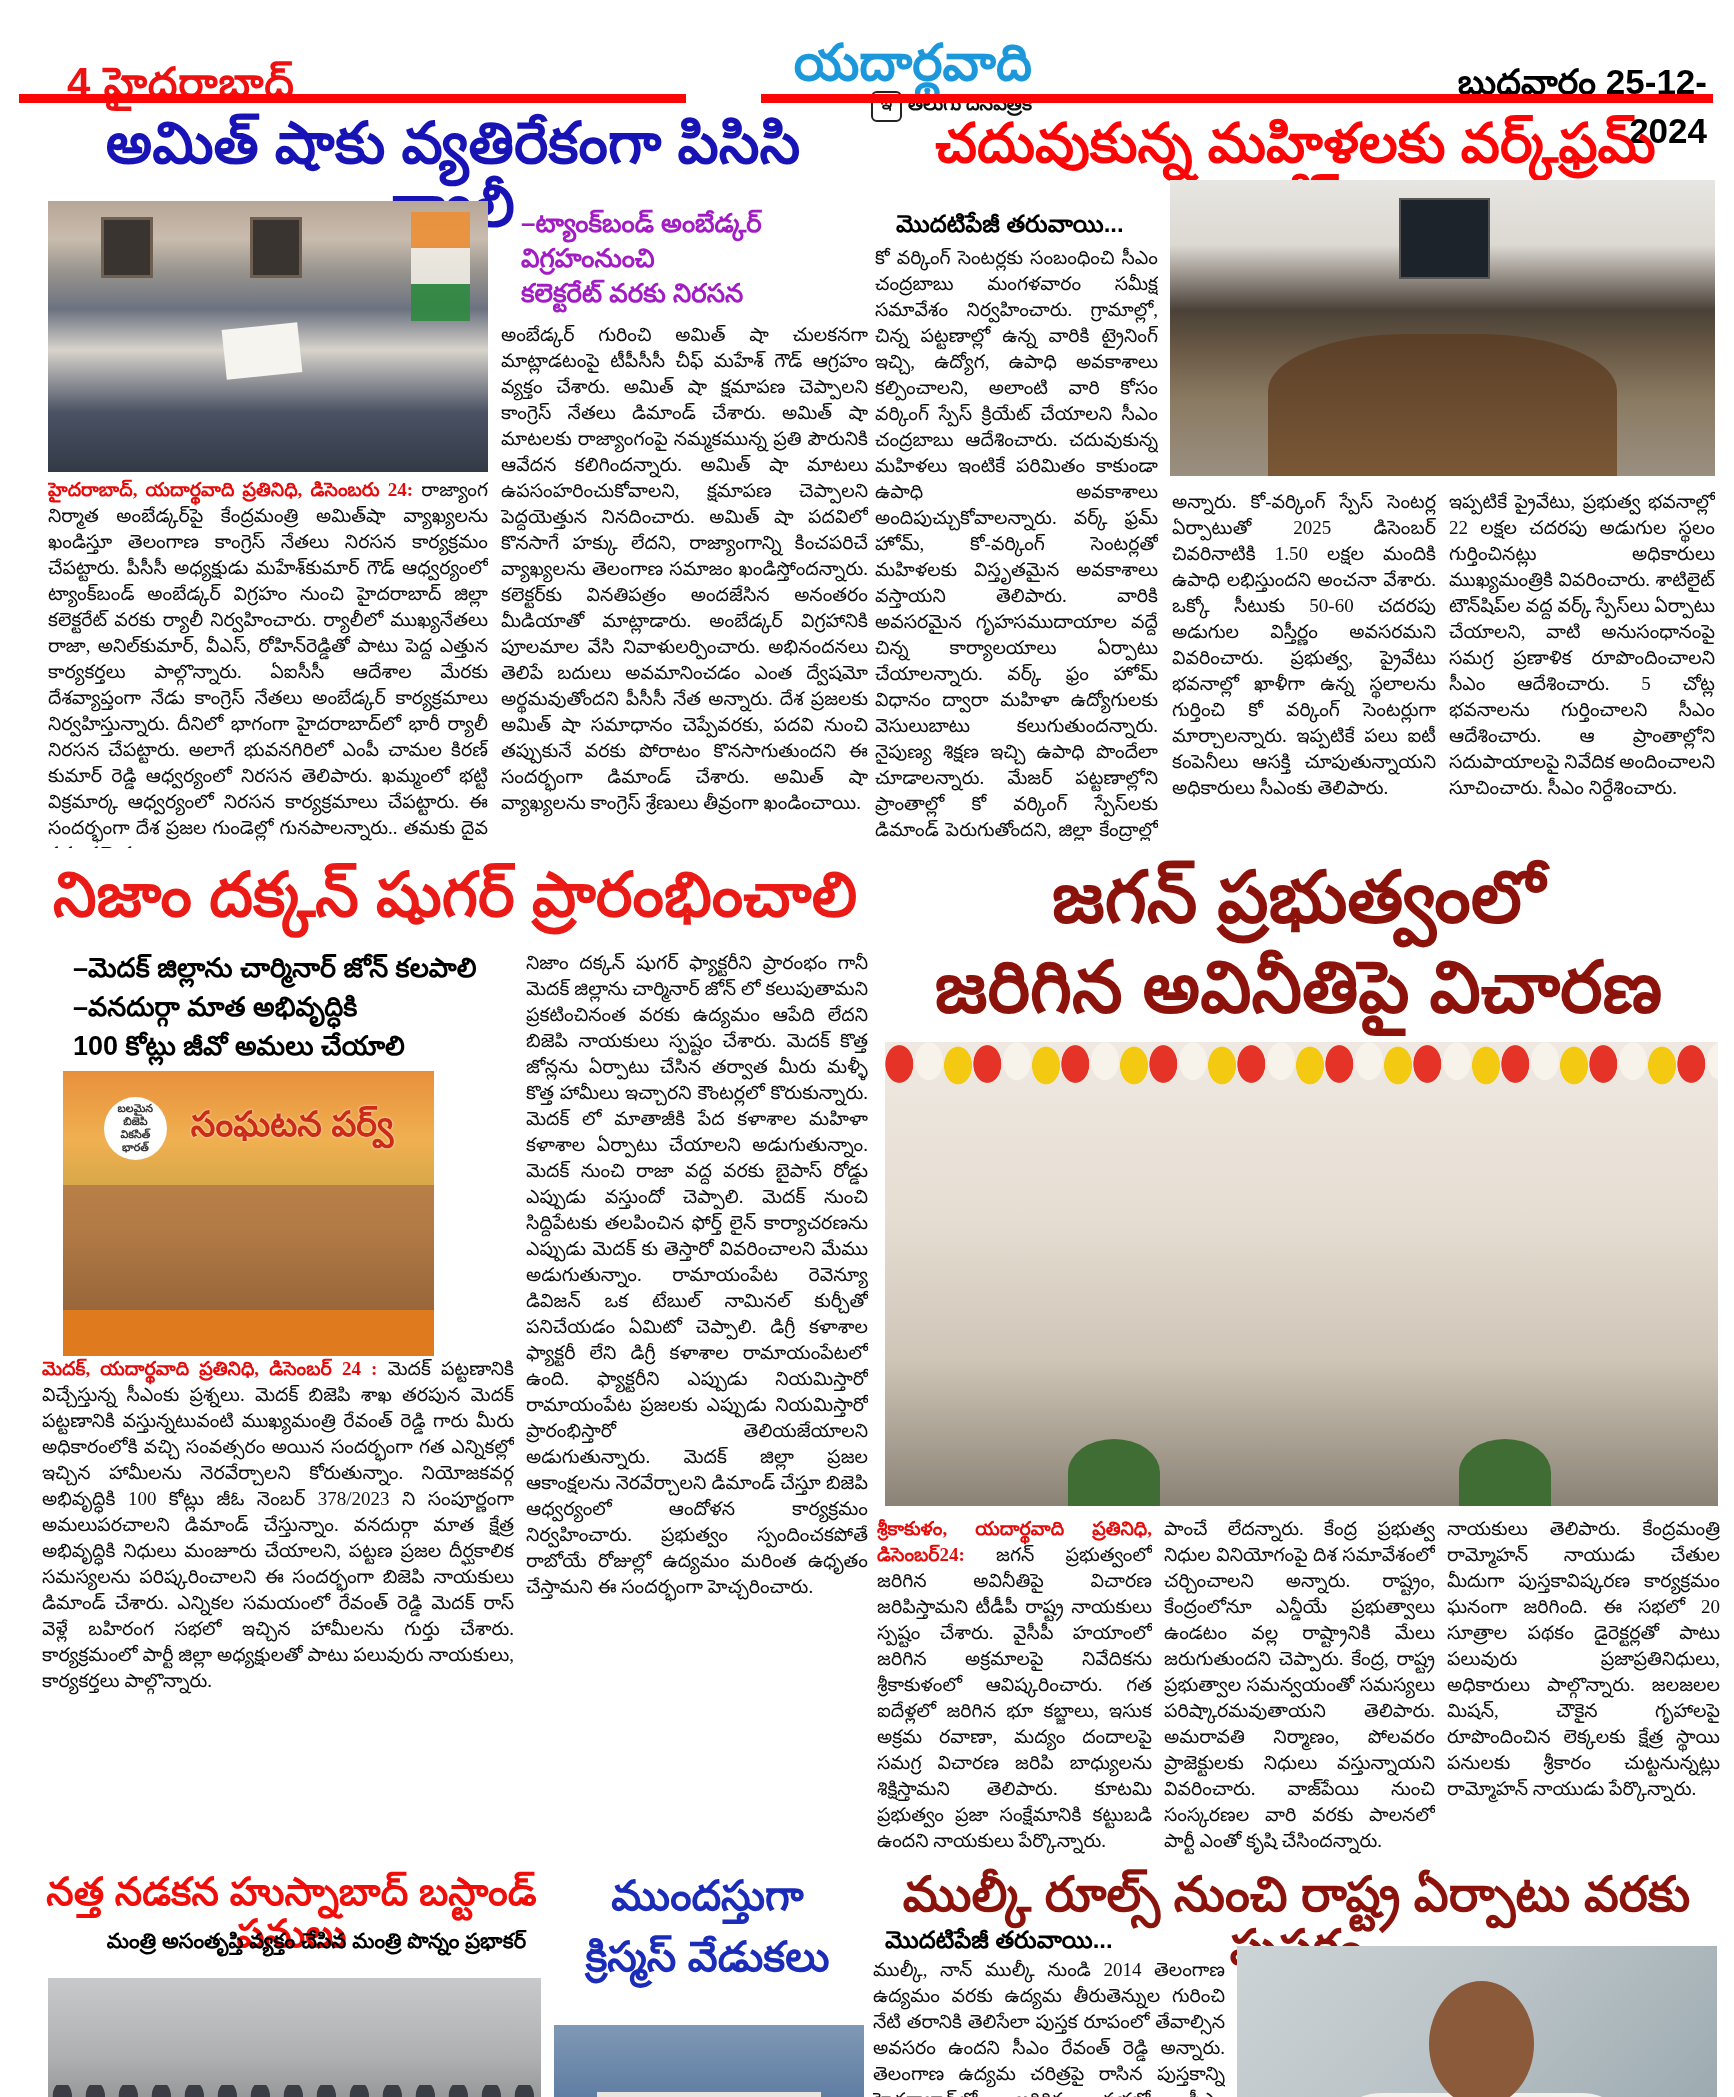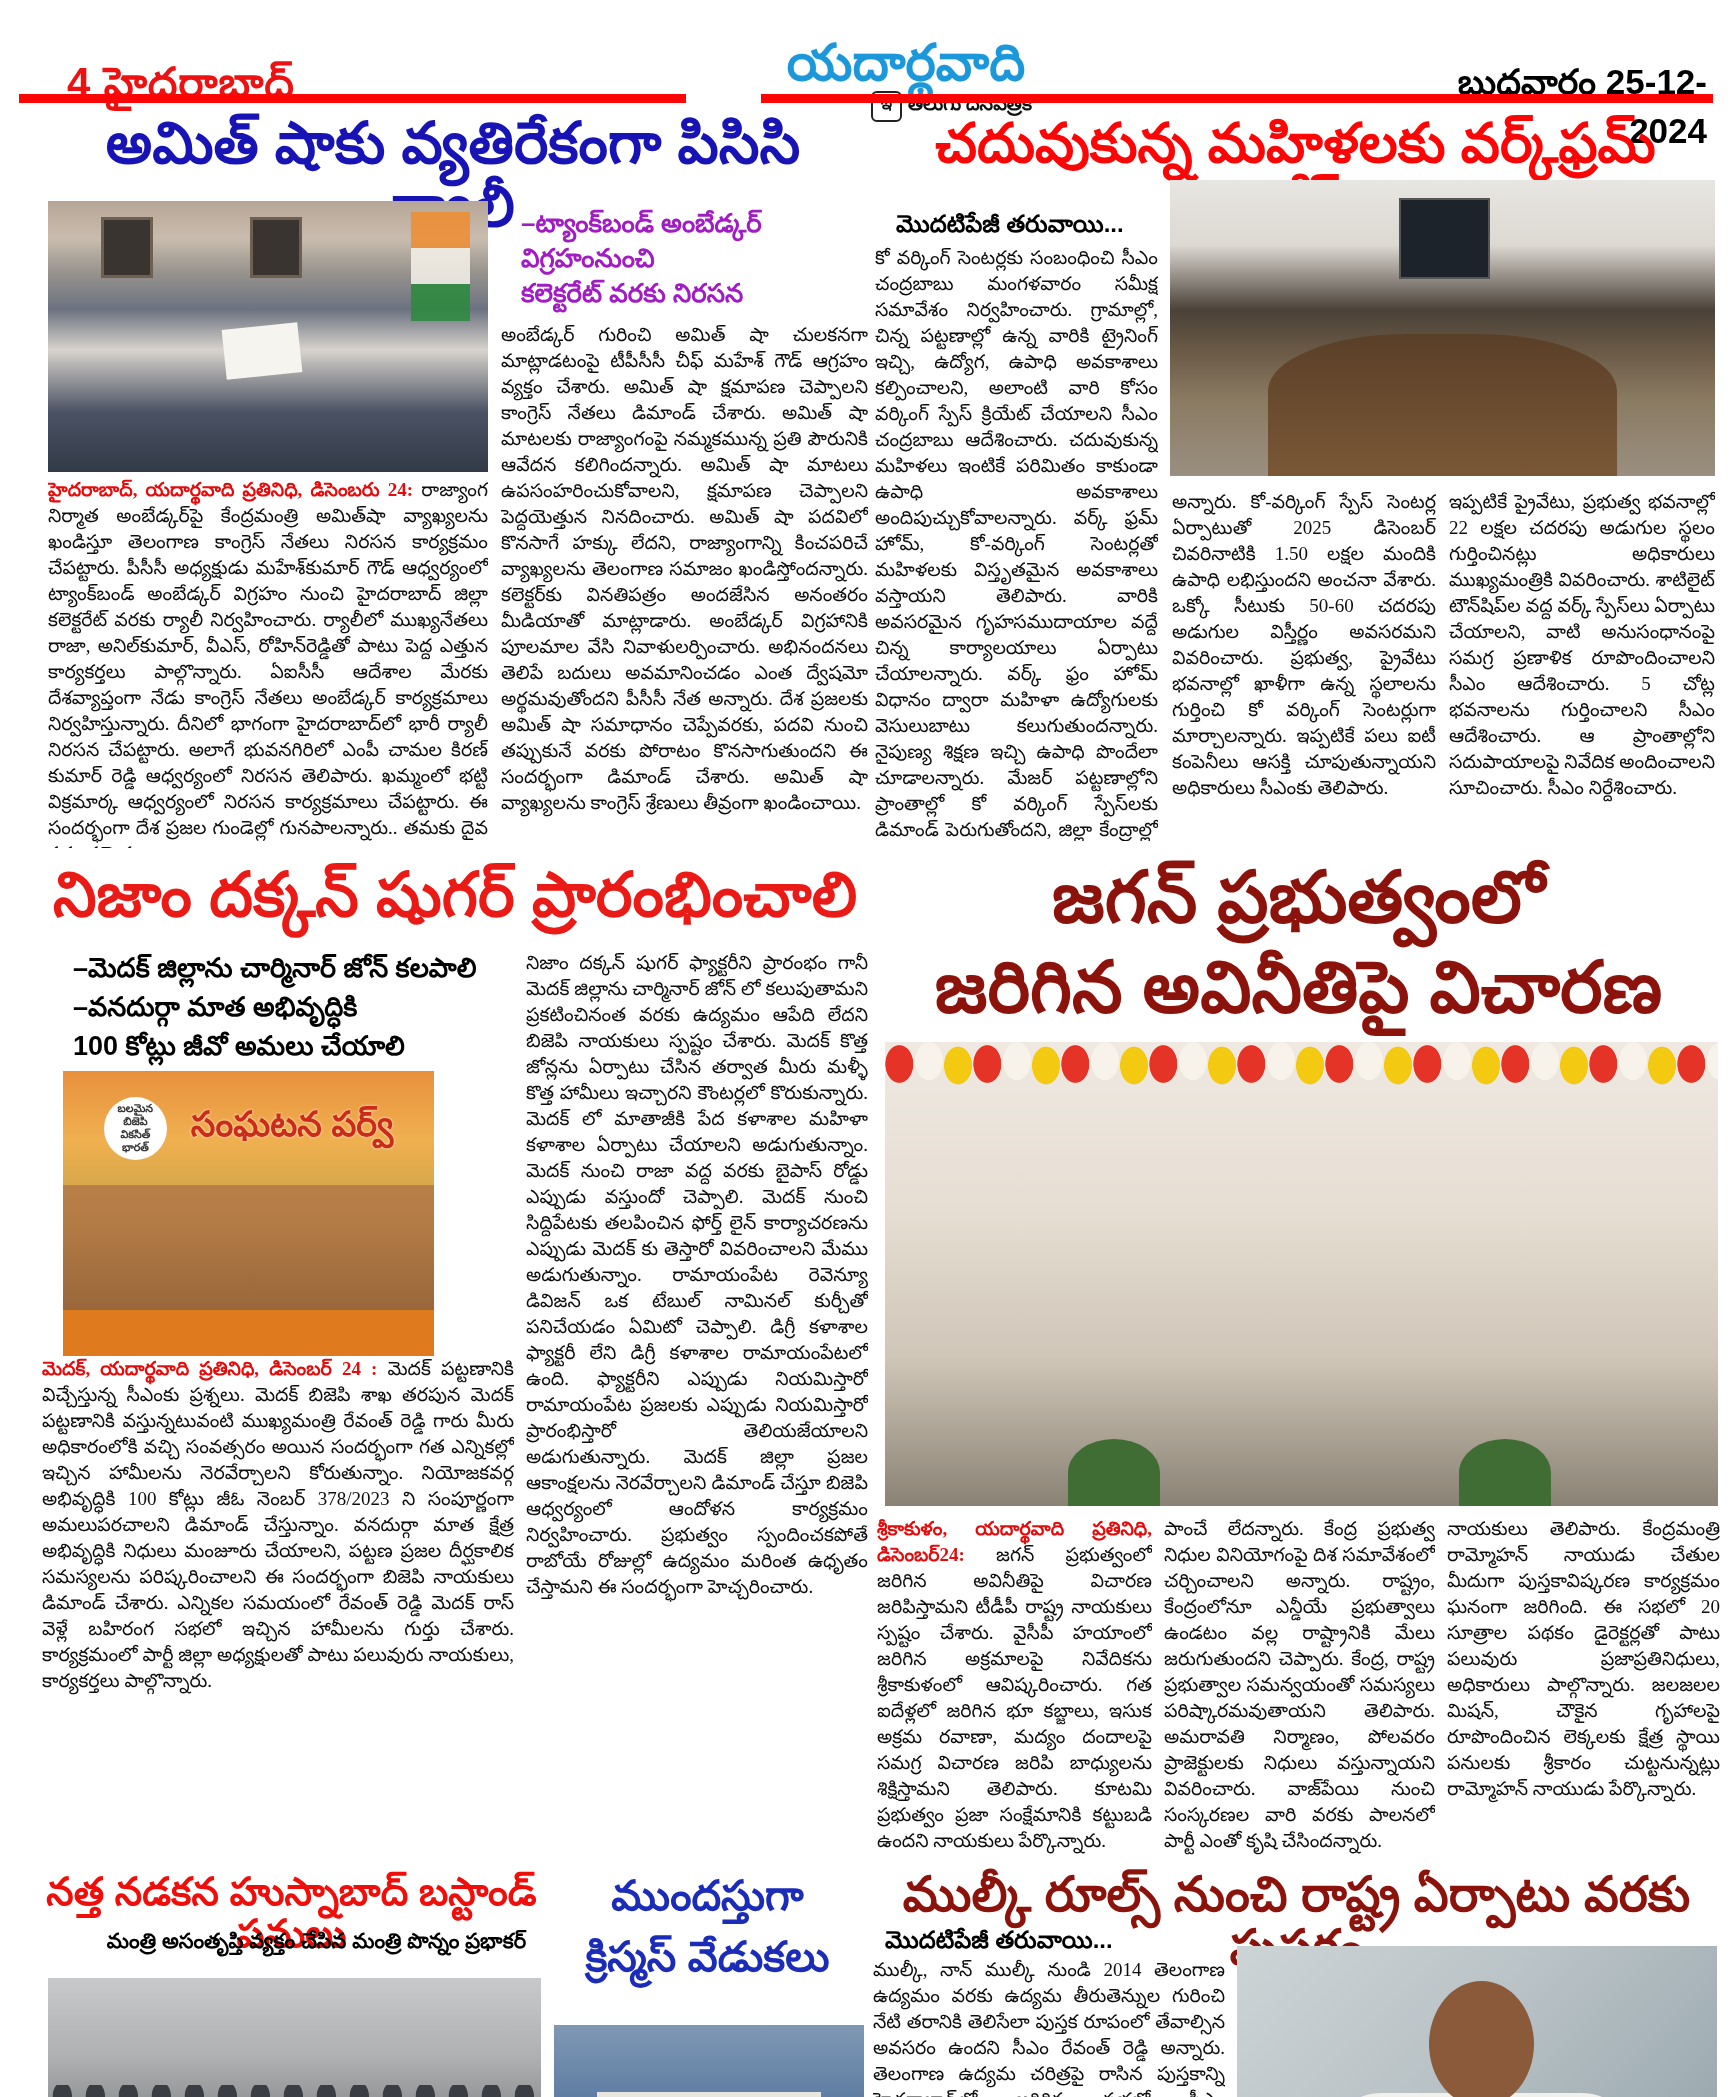--- a/index.html
+++ b/index.html
@@ -2,21 +2,21 @@
 <html style="font-size:6.7px"><head>
 <meta charset="utf-8">
 <style>
   html,body{margin:0;padding:0;background:#fff;}
   #page{position:relative;width:1734px;height:2725px;background:#fff;overflow:hidden;
         font-family:"Liberation Serif",serif;color:#111;}
   .abs{position:absolute;}
   
   .pagecity{left:67px;top:59px;font-family:"Liberation Sans",sans-serif;
             font-weight:bold;font-size:42px;color:#ee1111;letter-spacing:0.8px;}
-  .masthead{left:780px;top:37px;width:252px;text-align:center;}
+  .masthead{left:780px;top:37px;width:252px;text-align:right;}
   .masthead .title{font-family:"Liberation Sans",sans-serif;font-weight:bold;
             font-size:51px;line-height:1;color:#1b97da;text-shadow:0 0 1.3px #bfe6ff;}
   .masthead-sub{margin-top:2.5px;display:flex;align-items:center;justify-content:flex-end;gap:5.9px;
             font-size:19.3px;color:#111;font-weight:bold;}
   .epaper-badge{display:inline-flex;align-items:center;justify-content:center;
             width:27px;height:27px;border:2.1px solid #222;border-radius:5.9px;font-size:16px;}
   .date{left:1397px;top:62px;width:310px;text-align:right;
         font-family:"Liberation Sans",sans-serif;font-weight:bold;font-size:35px;color:#000;}
   .red-rule{top:94px;height:9.2px;background:#fe0505;}
   .rule-left{left:19px;width:667px;}

